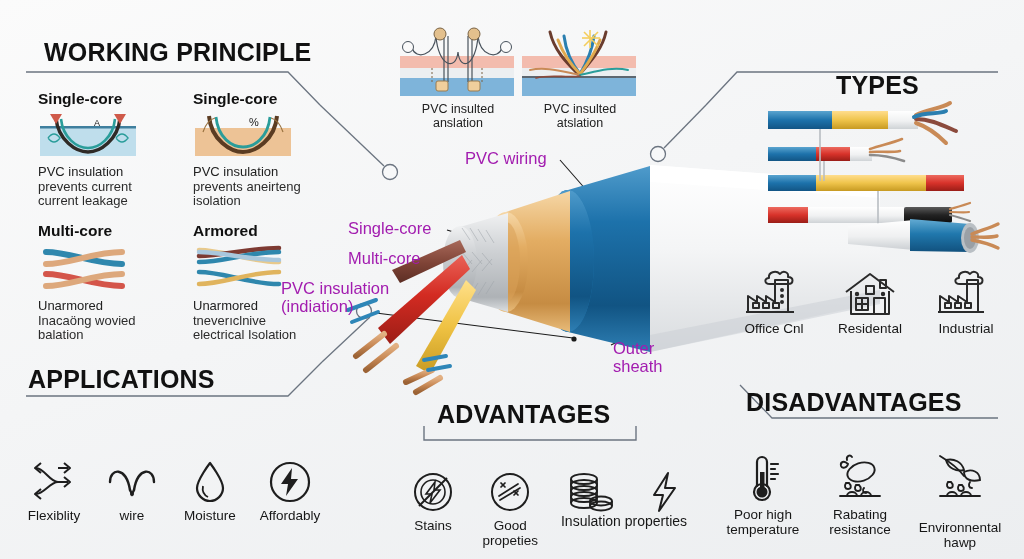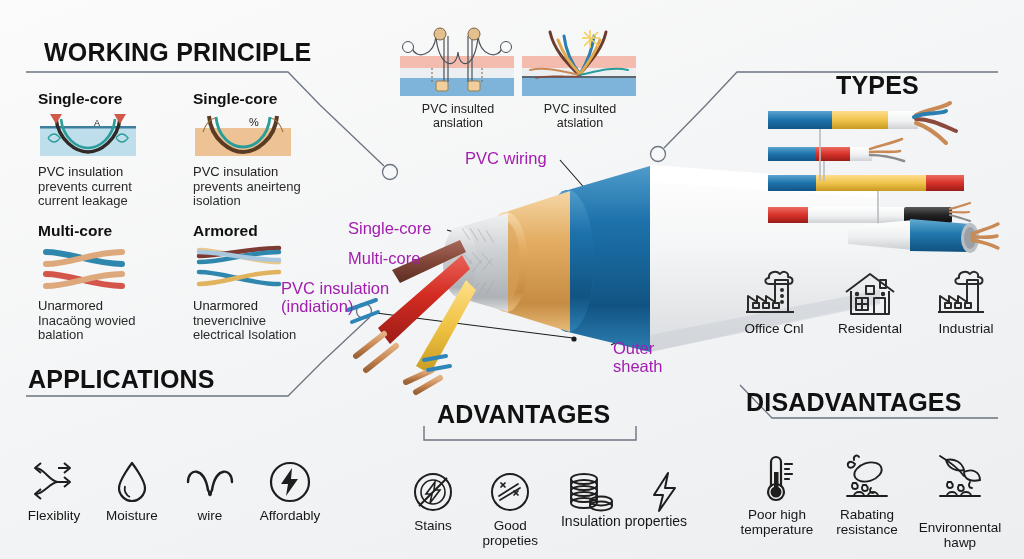--- a/index.html
+++ b/index.html
@@ -475,38 +475,38 @@
         <path d="M34,17 L40,22 L34,27"></path>
         <path d="M11,3 L5,8 L11,13"></path>
         <path d="M11,29 L5,34 L11,39"></path>
         <path d="M28,8 L38,8"></path>
         <path d="M34,3 L40,8 L34,13"></path>
       </g>
     </svg>
     <div class="ico-label" style="margin-top:4px;">Flexiblity</div>
   </div>
   <div style="width:72px; text-align:center;">
-    <svg width="34" height="44" viewBox="0 0 34 44" style="margin:0 auto;">
-      <g stroke="#1e1e1e" stroke-width="2.2" fill="none" stroke-linejoin="round">
-        <path d="M17,3 C17,3 4,20 4,28 C4,35 10,41 17,41 C24,41 30,35 30,28 C30,20 17,3 17,3 Z"></path>
-        <path d="M10,26 C9,31 11,35 15,37" stroke-width="1.8"></path>
-      </g>
-    </svg>
-    <div class="ico-label" style="margin-top:4px;">Moisture</div>
-  </div>
-  <div style="width:72px; text-align:center;">
     <svg width="52" height="44" viewBox="0 0 52 44" style="margin:0 auto;">
       <g stroke="#1e1e1e" stroke-width="2.4" fill="none" stroke-linecap="round">
         <path d="M4,22 C4,8 20,6 24,30"></path>
         <path d="M48,22 C48,8 32,6 28,30"></path>
         <path d="M24,30 L26,34 L28,30"></path>
       </g>
       <circle cx="26" cy="34" r="2" fill="#1e1e1e"></circle>
     </svg>
     <div class="ico-label" style="margin-top:4px;">wire</div>
+  </div>
+  <div style="width:72px; text-align:center;">
+    <svg width="34" height="44" viewBox="0 0 34 44" style="margin:0 auto;">
+      <g stroke="#1e1e1e" stroke-width="2.2" fill="none" stroke-linejoin="round">
+        <path d="M17,3 C17,3 4,20 4,28 C4,35 10,41 17,41 C24,41 30,35 30,28 C30,20 17,3 17,3 Z"></path>
+        <path d="M10,26 C9,31 11,35 15,37" stroke-width="1.8"></path>
+      </g>
+    </svg>
+    <div class="ico-label" style="margin-top:4px;">Moisture</div>
   </div>
   <div style="width:76px; text-align:center;">
     <svg width="44" height="44" viewBox="0 0 44 44" style="margin:0 auto;">
       <circle cx="22" cy="22" r="19" stroke="#1e1e1e" stroke-width="2.2" fill="none"></circle>
       <path d="M24,8 L13,24 L20,24 L18,36 L30,19 L23,19 Z" fill="#1e1e1e"></path>
     </svg>
     <div class="ico-label" style="margin-top:4px;">Affordably</div>
   </div>
 </div>
 
@@ -560,21 +560,21 @@
       <svg width="36" height="44" viewBox="0 0 36 44" style="margin:0 auto;">
         <path d="M22,3 L8,25 L17,25 L13,41 L29,18 L19,18 Z" stroke="#1e1e1e" stroke-width="2" fill="none" stroke-linejoin="round"></path>
       </svg>
     </div>
   </div>
   <div class="ico-label big" style="position:absolute; left:142px; top:44px; width:160px;">Insulation properties</div>
 </div>
 
 <div class="abs sec-title" style="left:746px; top:388px;">DISADVANTAGES</div>
 
-<div class="abs" style="left:718px; top:452px; width:290px; display:flex; justify-content:flex-end;">
+<div class="abs" style="left:718px; top:452px; width:290px; display:flex; justify-content:space-between;">
   <div style="width:90px; text-align:center;">
     <svg width="40" height="52" viewBox="0 0 40 52" style="margin:0 auto;">
       <g stroke="#1e1e1e" stroke-width="2.2" fill="none" stroke-linecap="round">
         <path d="M14,34 V10 a5,5 0 0 1 10,0 V34"></path>
         <circle cx="19" cy="40" r="8"></circle>
         <path d="M28,12 H35 M28,17 H32 M28,22 H35 M28,27 H32"></path>
       </g>
       <circle cx="19" cy="40" r="5.5" fill="#1e1e1e"></circle>
       <rect x="17" y="20" width="4.5" height="20" fill="#1e1e1e"></rect>
     </svg>

